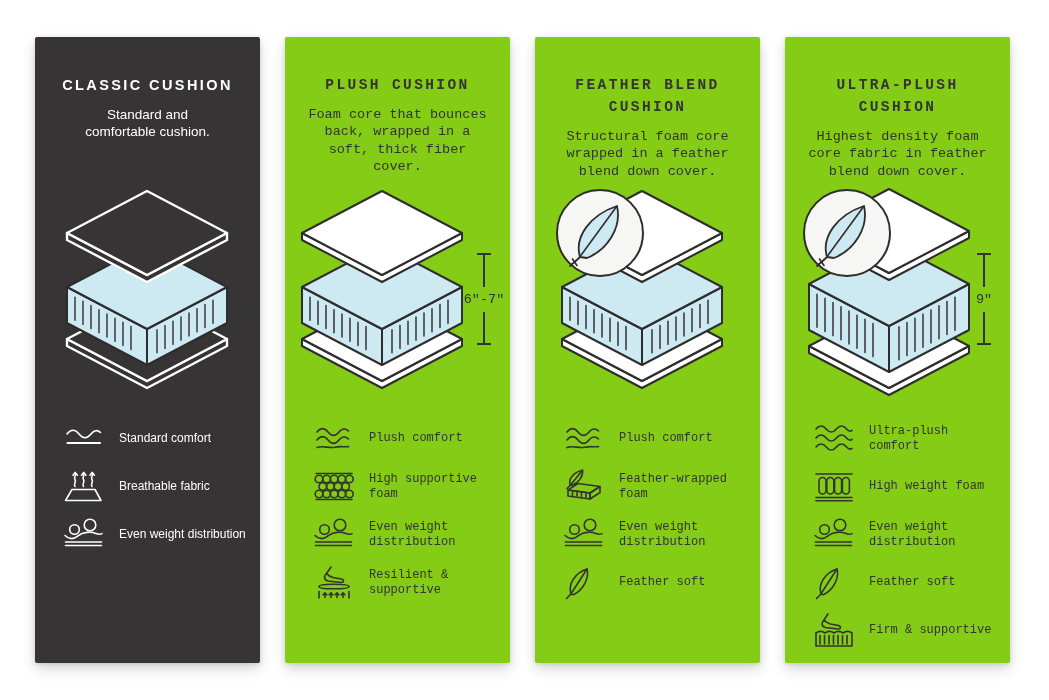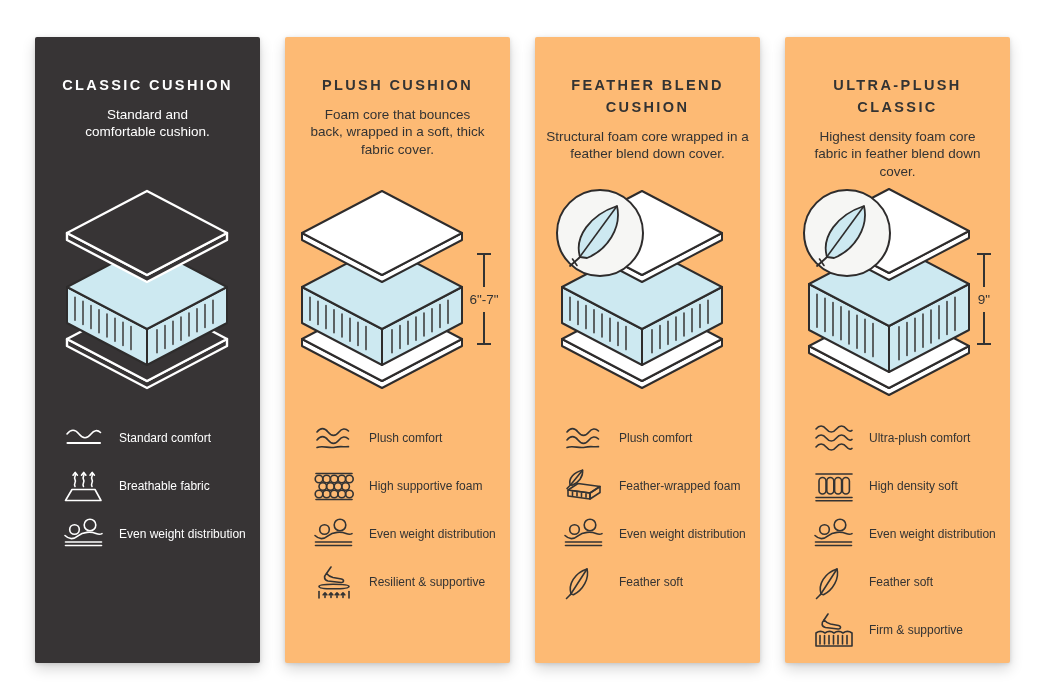--- a/index.html
+++ b/index.html
@@ -6,21 +6,21 @@
   html,body { margin:0; padding:0; }
   body {
     width:1049px; height:700px; background:#ffffff; overflow:hidden;
     font-family:"Liberation Sans", sans-serif; position:relative;
   }
   .stage { position:absolute; left:35px; top:37px; width:974px; height:626px; display:flex; gap:25px; }
   .panel {
     flex:1 1 0; border-radius:2px; display:flex; flex-direction:column;
     box-shadow: 0 6px 14px rgba(0,0,0,.16), 0 1px 4px rgba(0,0,0,.12);
   }
-  .panel.light { background:#fdba74; color:#333333; }
+  .panel.light { background:#84cc16; color:#333333;font-family:Liberation Mono, monospace; }
   .panel.dark  { background:#373435; color:#ffffff; }
   .head { height:150px; padding-top:38px; }
   .title {
     margin:0 10px; text-align:center; font-size:14.5px; font-weight:bold;
     letter-spacing:2.4px; line-height:1.5;
   }
   .desc { margin:9px auto 0; text-align:center; font-size:13.5px; line-height:1.3; }
   .panel[data-col="0"] .desc { max-width:150px; }
   .panel[data-col="1"] .desc { max-width:180px; }
   .panel[data-col="2"] .desc { max-width:210px; }
@@ -98,21 +98,21 @@
             </svg>
           </span>
           <span class="flabel">Even weight distribution</span>
         </li>
       </ul>
   </section>
 
   <section class="panel light" data-col="1">
     <div class="head">
       <h2 class="title">PLUSH CUSHION</h2>
-      <p class="desc">Foam core that bounces back, wrapped in a soft, thick fabric cover.</p>
+      <p class="desc">Foam core that bounces back, wrapped in a soft, thick fiber cover.</p>
     </div>
     <div class="illo">
         <svg class="cushion" viewBox="0 0 225 212" width="225" height="212">
           <path d="M17,152 L97,194 L177,152 L177,159 L97,201 L17,159 Z" fill="#ffffff" stroke="#2e2c2c" stroke-width="2" stroke-linejoin="round"></path>
           <path d="M97,110 L177,152 L97,194 L17,152 Z" fill="#ffffff" stroke="#2e2c2c" stroke-width="2" stroke-linejoin="round"></path>
           <path d="M17,100 L97,142 L97,178 L17,136 Z" fill="#cde9f1" stroke="#2e2c2c" stroke-width="2" stroke-linejoin="round"></path>
           <path d="M97,142 L177,100 L177,136 L97,178 Z" fill="#cde9f1" stroke="#2e2c2c" stroke-width="2" stroke-linejoin="round"></path>
           <path d="M97,58 L177,100 L97,142 L17,100 Z" fill="#cde9f1" stroke="#2e2c2c" stroke-width="2" stroke-linejoin="round"></path>
           <path d="M25,110.2 L25,133.2 M33,114.4 L33,137.4 M41,118.6 L41,141.6 M49,122.8 L49,145.8 M57,127 L57,150 M65,131.2 L65,154.2 M73,135.4 L73,158.4 M81,139.6 L81,162.6 M107,142.75 L107,165.75 M115,138.55 L115,161.55 M123,134.35 L123,157.35 M131,130.15 L131,153.15 M139,125.95 L139,148.95 M147,121.75 L147,144.75 M155,117.55 L155,140.55 M163,113.35 L163,136.35 " stroke="#3f3f3f" stroke-width="1.6" fill="none" stroke-linecap="round"></path>
           <path d="M17,46 L97,88 L177,46 L177,53 L97,95 L17,53 Z" fill="#ffffff" stroke="#2e2c2c" stroke-width="2" stroke-linejoin="round"></path>
@@ -261,21 +261,21 @@
               <path d="M9.5,29.5 L5.5,33.5"></path>
             </svg>
           </span>
           <span class="flabel">Feather soft</span>
         </li>
       </ul>
   </section>
 
   <section class="panel light" data-col="3">
     <div class="head">
-      <h2 class="title">ULTRA-PLUSH CLASSIC</h2>
+      <h2 class="title">ULTRA-PLUSH CUSHION</h2>
       <p class="desc">Highest density foam core fabric in feather blend down cover.</p>
     </div>
     <div class="illo">
         <svg class="cushion" viewBox="0 0 225 212" width="225" height="212">
           <path d="M24,159 L104,201 L184,159 L184,166 L104,208 L24,166 Z" fill="#ffffff" stroke="#2e2c2c" stroke-width="2" stroke-linejoin="round"></path>
           <path d="M104,117 L184,159 L104,201 L24,159 Z" fill="#ffffff" stroke="#2e2c2c" stroke-width="2" stroke-linejoin="round"></path>
           <path d="M24,97 L104,139 L104,185 L24,143 Z" fill="#cde9f1" stroke="#2e2c2c" stroke-width="2" stroke-linejoin="round"></path>
           <path d="M104,139 L184,97 L184,143 L104,185 Z" fill="#cde9f1" stroke="#2e2c2c" stroke-width="2" stroke-linejoin="round"></path>
           <path d="M104,55 L184,97 L104,139 L24,97 Z" fill="#cde9f1" stroke="#2e2c2c" stroke-width="2" stroke-linejoin="round"></path>
           <path d="M32,107.2 L32,140.2 M40,111.4 L40,144.4 M48,115.6 L48,148.6 M56,119.8 L56,152.8 M64,124 L64,157 M72,128.2 L72,161.2 M80,132.4 L80,165.4 M88,136.6 L88,169.6 M114,139.75 L114,172.75 M122,135.55 L122,168.55 M130,131.35 L130,164.35 M138,127.15 L138,160.15 M146,122.95 L146,155.95 M154,118.75 L154,151.75 M162,114.55 L162,147.55 M170,110.35 L170,143.35 " stroke="#3f3f3f" stroke-width="1.6" fill="none" stroke-linecap="round"></path>
@@ -313,21 +313,21 @@
             <svg viewBox="0 0 46 36" width="46" height="36" fill="none" stroke="currentColor" stroke-width="1.6" stroke-linecap="round" stroke-linejoin="round">
               <line x1="5" y1="5" x2="41" y2="5"></line>
               <rect x="8" y="8.5" width="7" height="16.5" rx="3.5"></rect>
               <rect x="15.8" y="8.5" width="7" height="16.5" rx="3.5"></rect>
               <rect x="23.6" y="8.5" width="7" height="16.5" rx="3.5"></rect>
               <rect x="31.4" y="8.5" width="7" height="16.5" rx="3.5"></rect>
               <line x1="5" y1="28.5" x2="41" y2="28.5"></line>
               <line x1="5" y1="31.8" x2="41" y2="31.8"></line>
             </svg>
           </span>
-          <span class="flabel">High density soft</span>
+          <span class="flabel">High weight foam</span>
         </li>
         <li>
           <span class="ficon">
             <svg viewBox="0 0 46 36" width="46" height="36" fill="none" stroke="currentColor" stroke-width="1.6" stroke-linecap="round" stroke-linejoin="round">
               <circle cx="13.5" cy="12.5" r="4.8"></circle>
               <circle cx="29" cy="8" r="5.8"></circle>
               <path d="M4,18.5 C8,22.5 13,22 17,18.8 C22,14.8 30,14.5 35,16.5 C37.5,17.5 39.8,17.3 41,16.6"></path>
               <line x1="4.5" y1="25" x2="40.5" y2="25"></line>
               <line x1="4.5" y1="28.5" x2="40.5" y2="28.5"></line>
             </svg>

